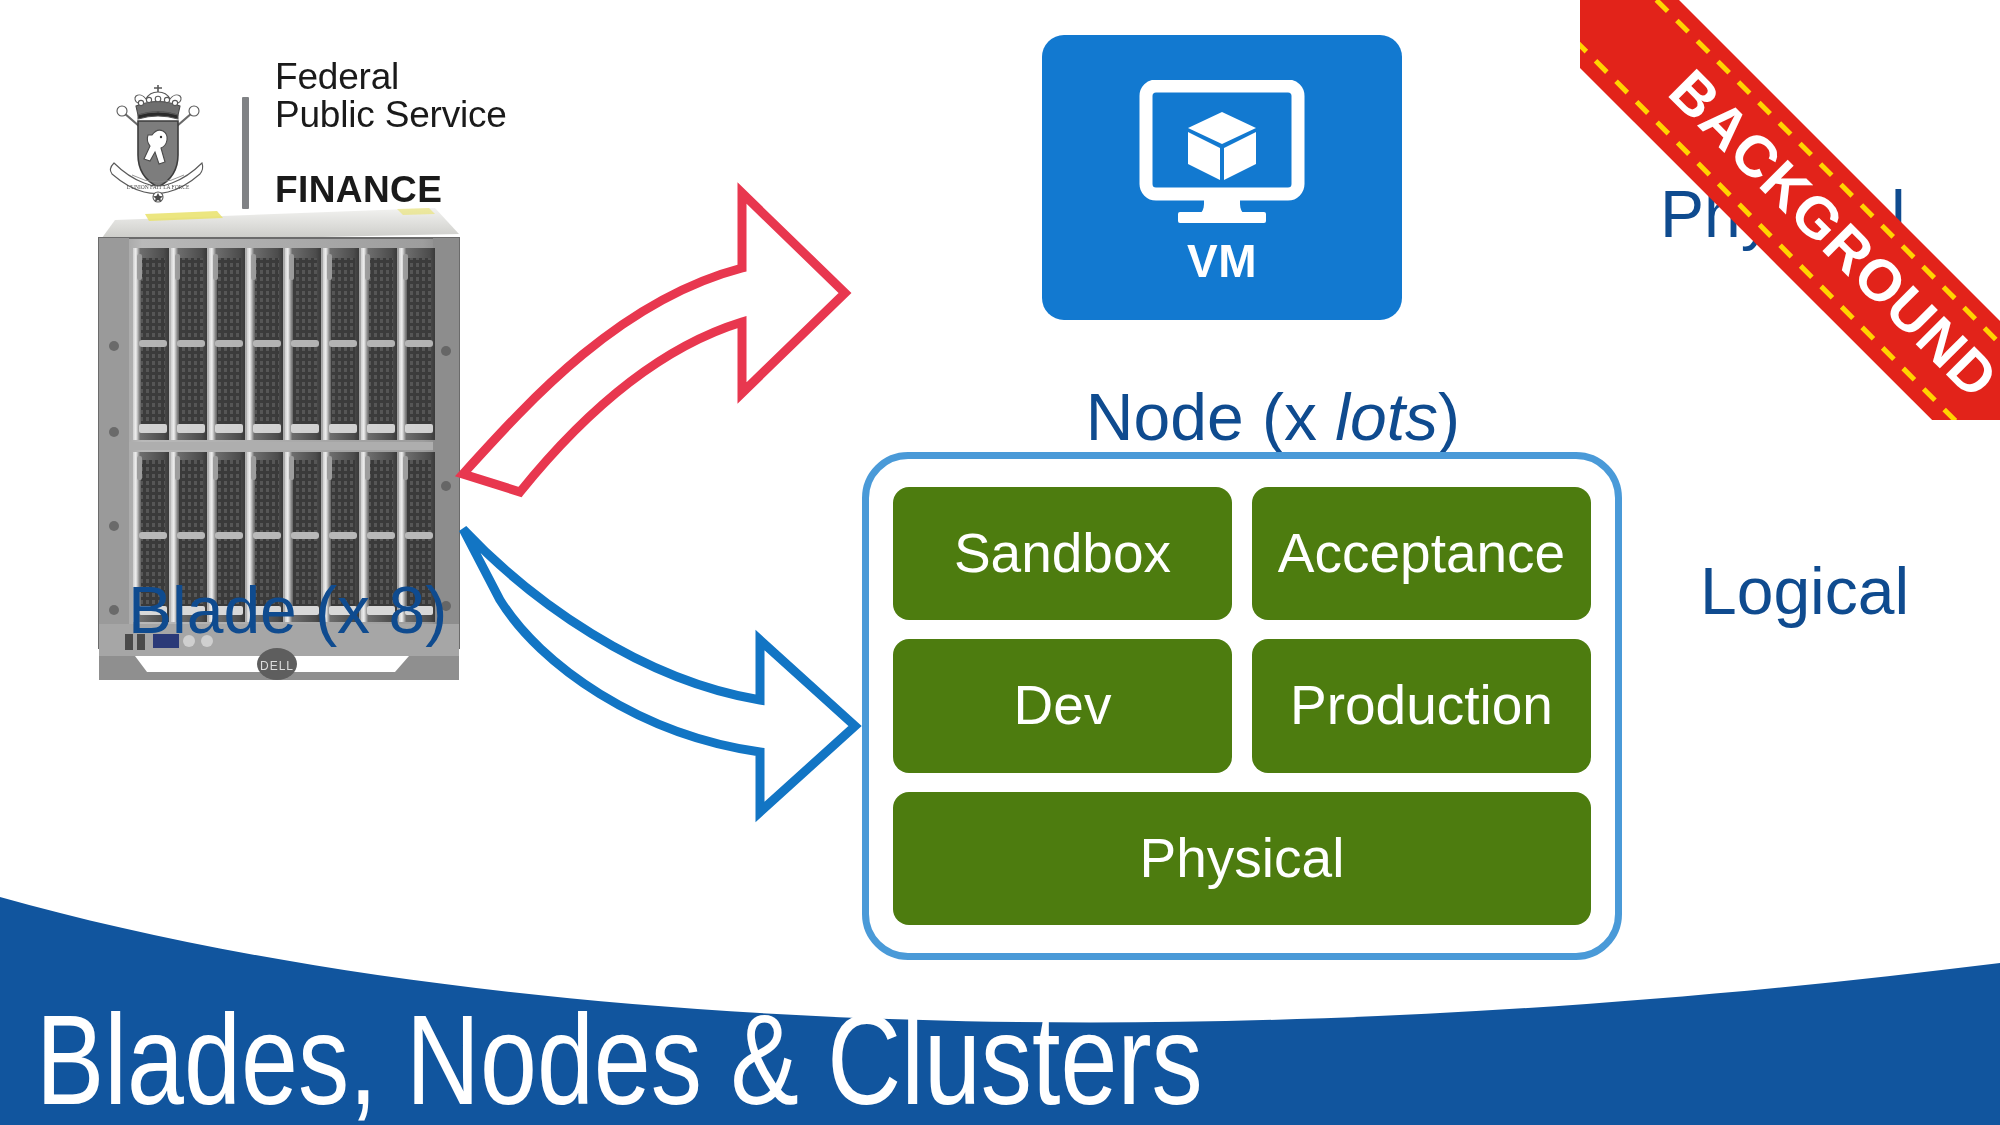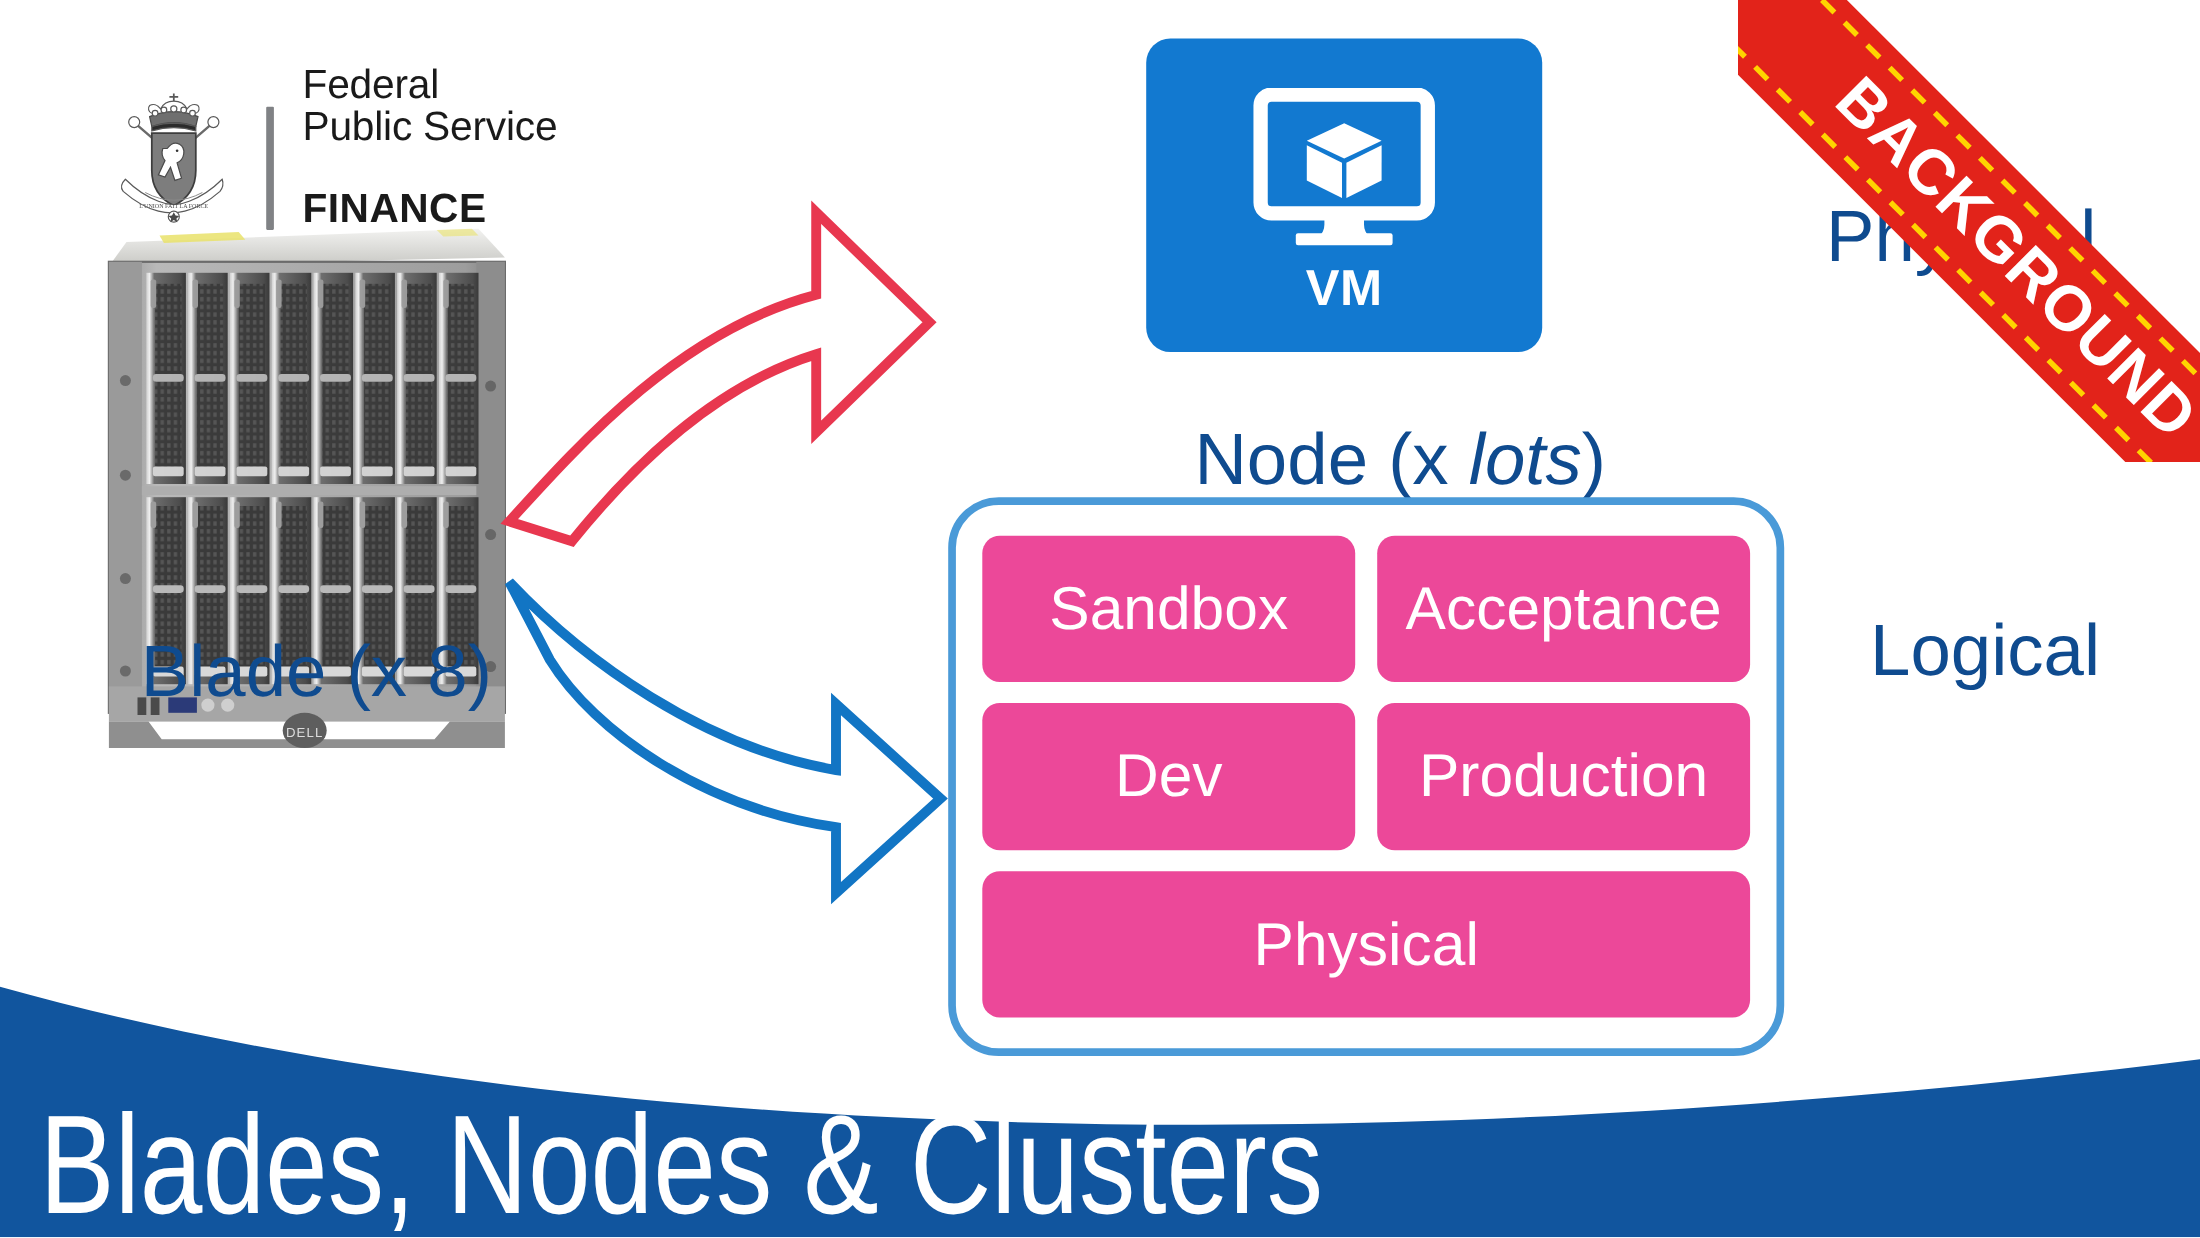--- a/index.html
+++ b/index.html
@@ -46,21 +46,21 @@
   
   .cluster{
     position:absolute;left:862px;top:452px;width:760px;height:508px;
     border:7px solid #4a9ad8;border-radius:46px;background:#ffffff;
     box-sizing:border-box;
     padding:28px 24px;
     display:flex;flex-direction:column;gap:19px;
   }
   .cluster-row{display:flex;gap:20px;flex:1 1 0;}
   .env{
-    background:#ec4899;border-radius:16px;
+    background:#4d7c0f;border-radius:16px;
     display:flex;align-items:center;justify-content:center;
     color:#ffffff;font-size:55px;line-height:1;
     white-space:nowrap;
   }
   .env.half{flex:1 1 0;}
   .env.full{flex:1 1 100%;}
 
   
   .side-label{position:absolute;color:#0f4b8f;font-size:66px;white-space:nowrap;}
   .side-physical{left:1660px;top:176px;}

